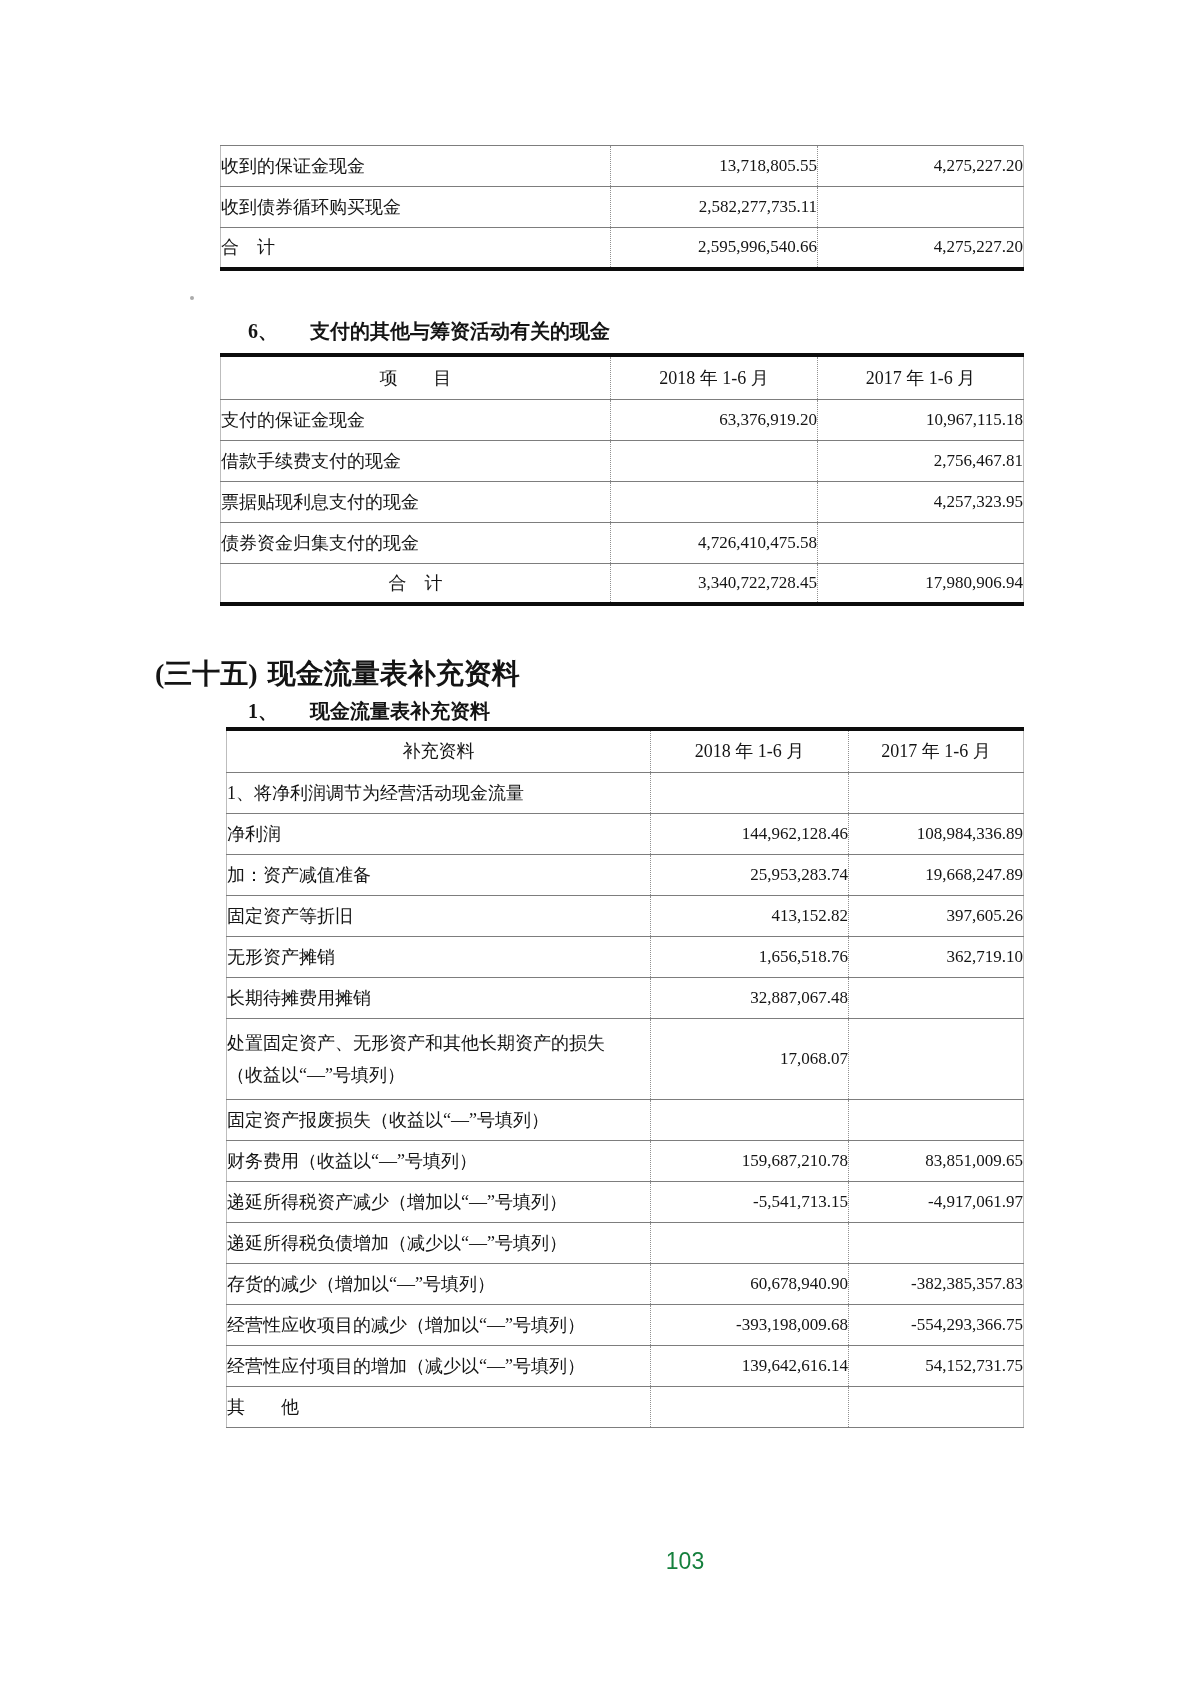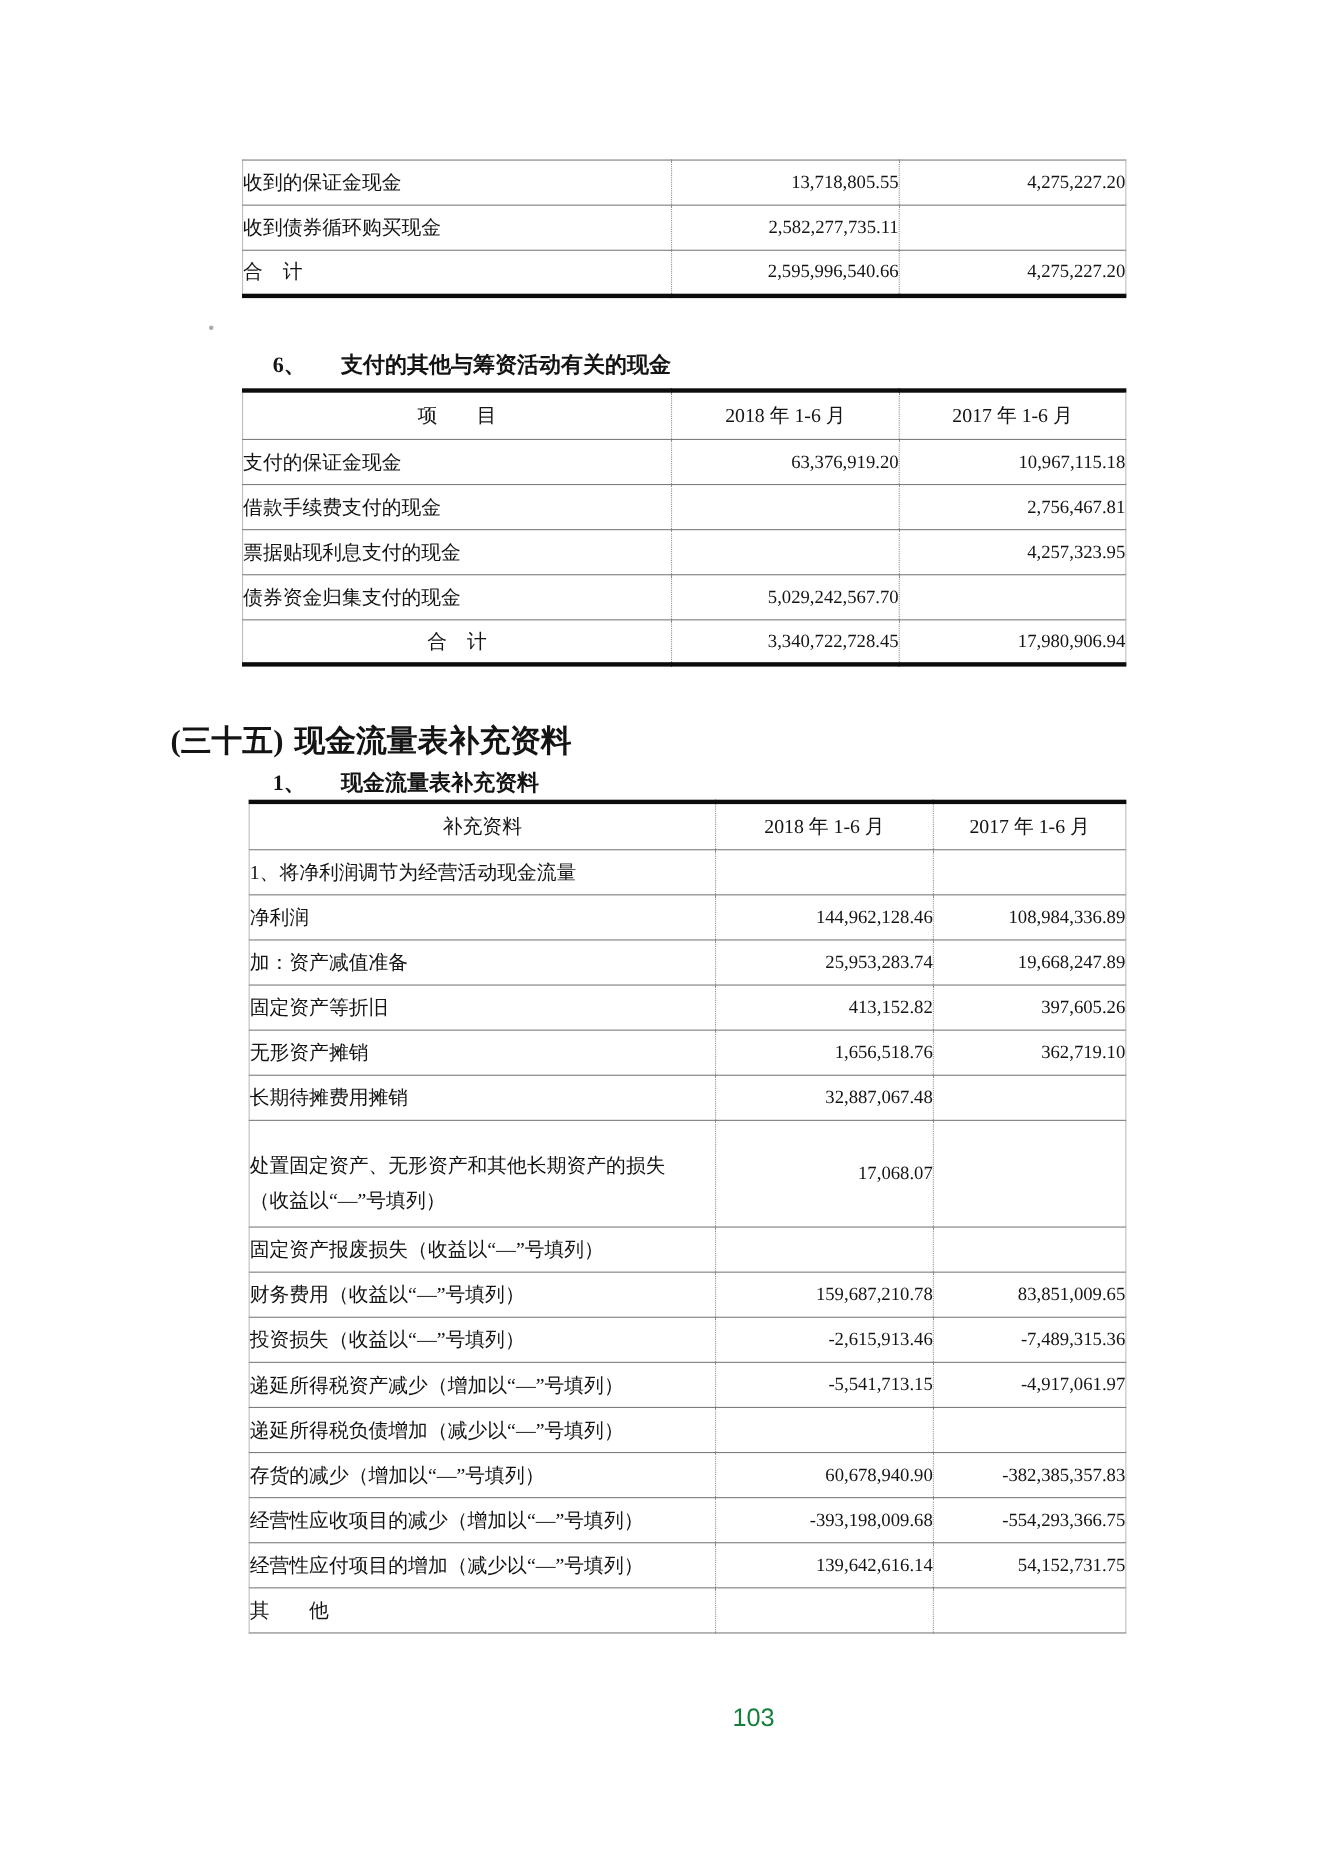--- a/index.html
+++ b/index.html
@@ -41,21 +41,21 @@
           border-bottom:1px solid var(--border-light,#7d7d7d); }
   .tbl3 thead tr { height:43px; }
   .tbl3 tbody tr { height:41px; }
 
   col.wa1 { width:390px; } col.wa2 { width:207px; } col.wa3 { width:206px; }
   col.wb1 { width:424px; } col.wb2 { width:198px; } col.wb3 { width:175px; }
 
   .c-head { text-align:center; font-size:18px; }
   .c-item { text-align:left; padding-left:13px; padding-right:6px; font-size:18px;font-family:Liberation Serif, serif; }
   .c-item.al-center { text-align:center; padding-left:0; }
-  .c-item.twoline { padding-top:24px; padding-bottom:8px; }
+  .c-item.twoline { padding-top:8px; padding-bottom:8px; }
   .c-item.twoline div { line-height:32px; }
   .c-num { text-align:right; padding-right:14px; font-size:17px;
            font-family:"Liberation Serif","DejaVu Serif",serif; }
 
   
   .heading { position:absolute; font-weight:bold; white-space:nowrap; }
   .h-sec6 { left:248px; top:318px; font-size:20px; }
   .h-sec6 .h-title { margin-left:32px; }
   .h-sec35 { left:155px; top:655px; font-size:28px; }
   .h-sec35 .h-title { margin-left:10px; }
@@ -129,21 +129,21 @@
           <td class="c-num"></td>
           <td class="c-num">2,756,467.81</td>
         </tr>
         <tr>
           <td class="c-item">票据贴现利息支付的现金</td>
           <td class="c-num"></td>
           <td class="c-num">4,257,323.95</td>
         </tr>
         <tr>
           <td class="c-item">债券资金归集支付的现金</td>
-          <td class="c-num">5,029,242,567.70</td>
+          <td class="c-num">4,726,410,475.58</td>
           <td class="c-num"></td>
         </tr>
         <tr>
           <td class="c-item al-center">合　计</td>
           <td class="c-num">3,340,722,728.45</td>
           <td class="c-num">17,980,906.94</td>
         </tr>
       </tbody>
   </table>
 
@@ -211,25 +211,20 @@
           <td class="c-item">固定资产报废损失（收益以“—”号填列）</td>
           <td class="c-num"></td>
           <td class="c-num"></td>
         </tr>
         <tr>
           <td class="c-item">财务费用（收益以“—”号填列）</td>
           <td class="c-num">159,687,210.78</td>
           <td class="c-num">83,851,009.65</td>
         </tr>
         <tr>
-          <td class="c-item">投资损失（收益以“—”号填列）</td>
-          <td class="c-num">-2,615,913.46</td>
-          <td class="c-num">-7,489,315.36</td>
-        </tr>
-        <tr>
           <td class="c-item">递延所得税资产减少（增加以“—”号填列）</td>
           <td class="c-num">-5,541,713.15</td>
           <td class="c-num">-4,917,061.97</td>
         </tr>
         <tr>
           <td class="c-item">递延所得税负债增加（减少以“—”号填列）</td>
           <td class="c-num"></td>
           <td class="c-num"></td>
         </tr>
         <tr>

